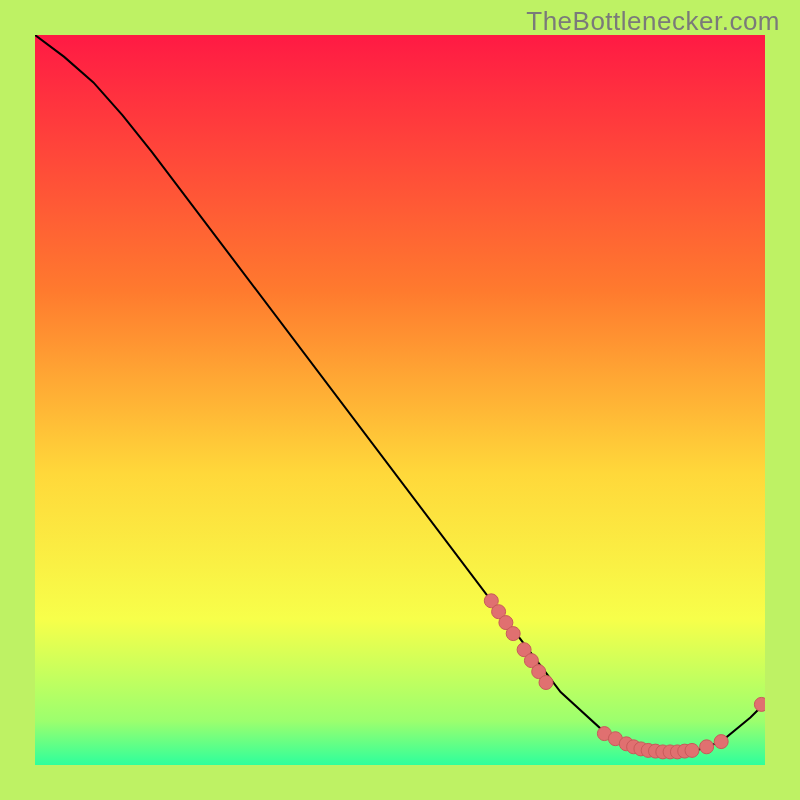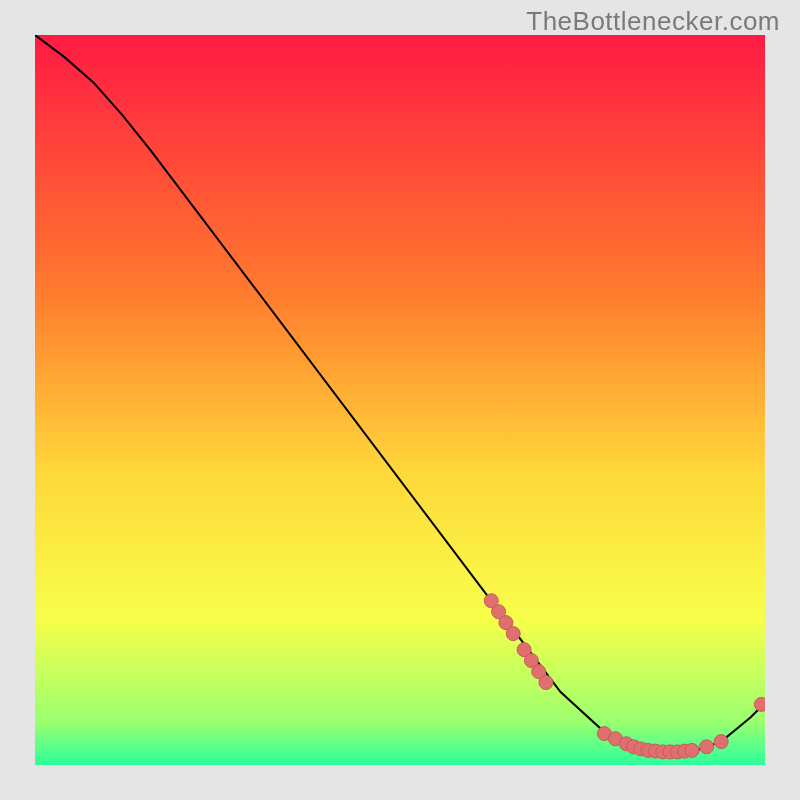--- a/index.html
+++ b/index.html
@@ -8,21 +8,21 @@
     width: 800px;
     height: 800px;
     background: #000000;
     overflow: hidden;
     font-family: Arial, Helvetica, sans-serif;
   }
   .frame {
     position: relative;
     width: 800px;
     height: 800px;
-    background: #e5e5e5;
+    background: #bef264;
   }
   .watermark {
     position: absolute;
     top: 6px;
     right: 20px;
     font-size: 26px;
     font-weight: 500;
     color: #7a7a7a;
     letter-spacing: 0.5px;
     user-select: none;

